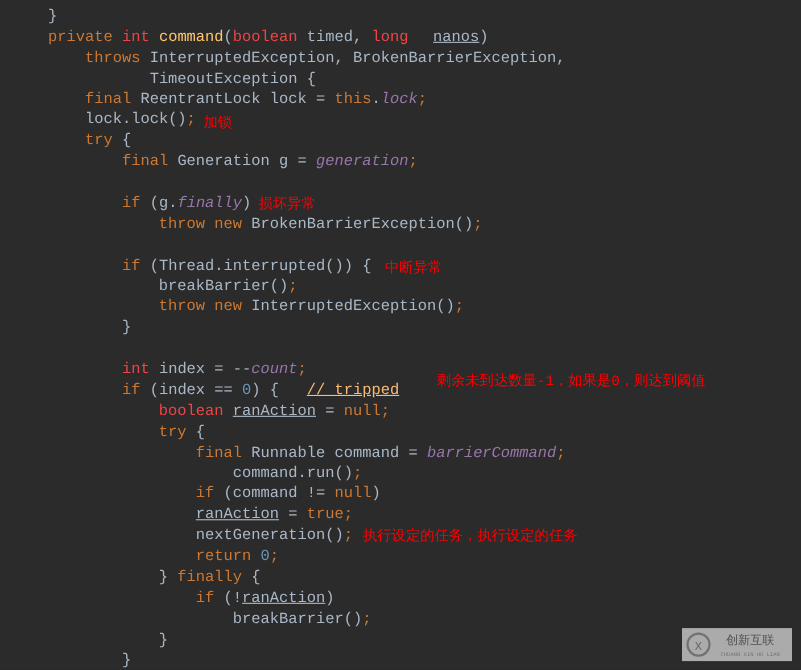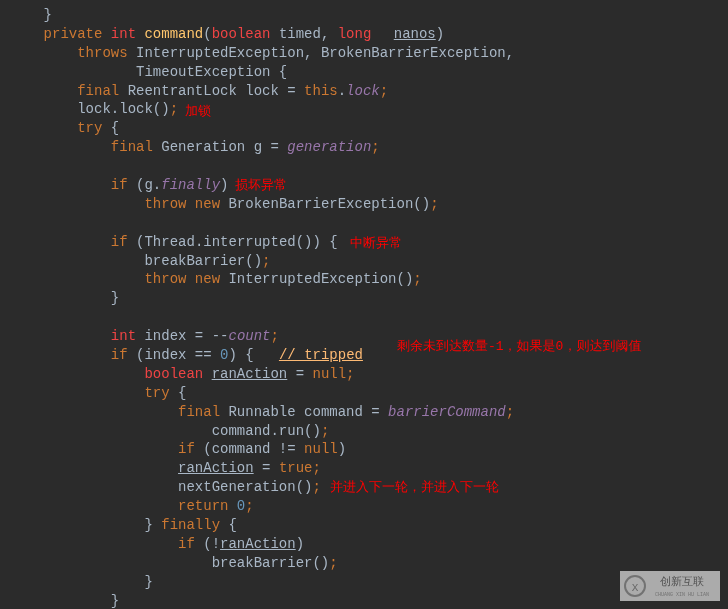--- a/index.html
+++ b/index.html
@@ -105,21 +105,21 @@
 <div class="code-line">                <span class="keyword">try</span> <span class="brace">{</span></div>
 
 <div class="code-line">                    <span class="keyword">final</span> <span>Runnable</span> <span>command</span> = <span class="field">barrierCommand</span><span class="semicolon">;</span></div>
 
 <div class="code-line">                        <span>command</span><span>.</span><span>run</span><span class="paren">()</span><span class="semicolon">;</span></div>
 
 <div class="code-line">                    <span class="keyword">if</span> <span class="paren">(</span><span>command</span> != <span class="keyword">null</span><span class="paren">)</span></div>
 
 <div class="code-line">                    <span class="underline">ranAction</span> = <span class="keyword">true</span><span class="semicolon">;</span></div>
 
-<div class="code-line">                    <span>nextGeneration</span><span class="paren">()</span><span class="semicolon">;</span><span class="annotation" style="left:320px; top:1px;">并进入下一轮，并进入下一轮</span></div>
+<div class="code-line">                    <span>nextGeneration</span><span class="paren">()</span><span class="semicolon">;</span><span class="annotation" style="left:320px; top:1px;">执行设定的任务，执行设定的任务</span></div>
 
 <div class="code-line">                    <span class="keyword">return</span> <span class="number">0</span><span class="semicolon">;</span></div>
 
 <div class="code-line">                <span class="brace">}</span> <span class="keyword">finally</span> <span class="brace">{</span></div>
 
 <div class="code-line">                    <span class="keyword">if</span> <span class="paren">(</span>!<span class="underline">ranAction</span><span class="paren">)</span></div>
 
 <div class="code-line">                        <span>breakBarrier</span><span class="paren">()</span><span class="semicolon">;</span></div>
 
 <div class="code-line">                <span class="brace">}</span></div>

